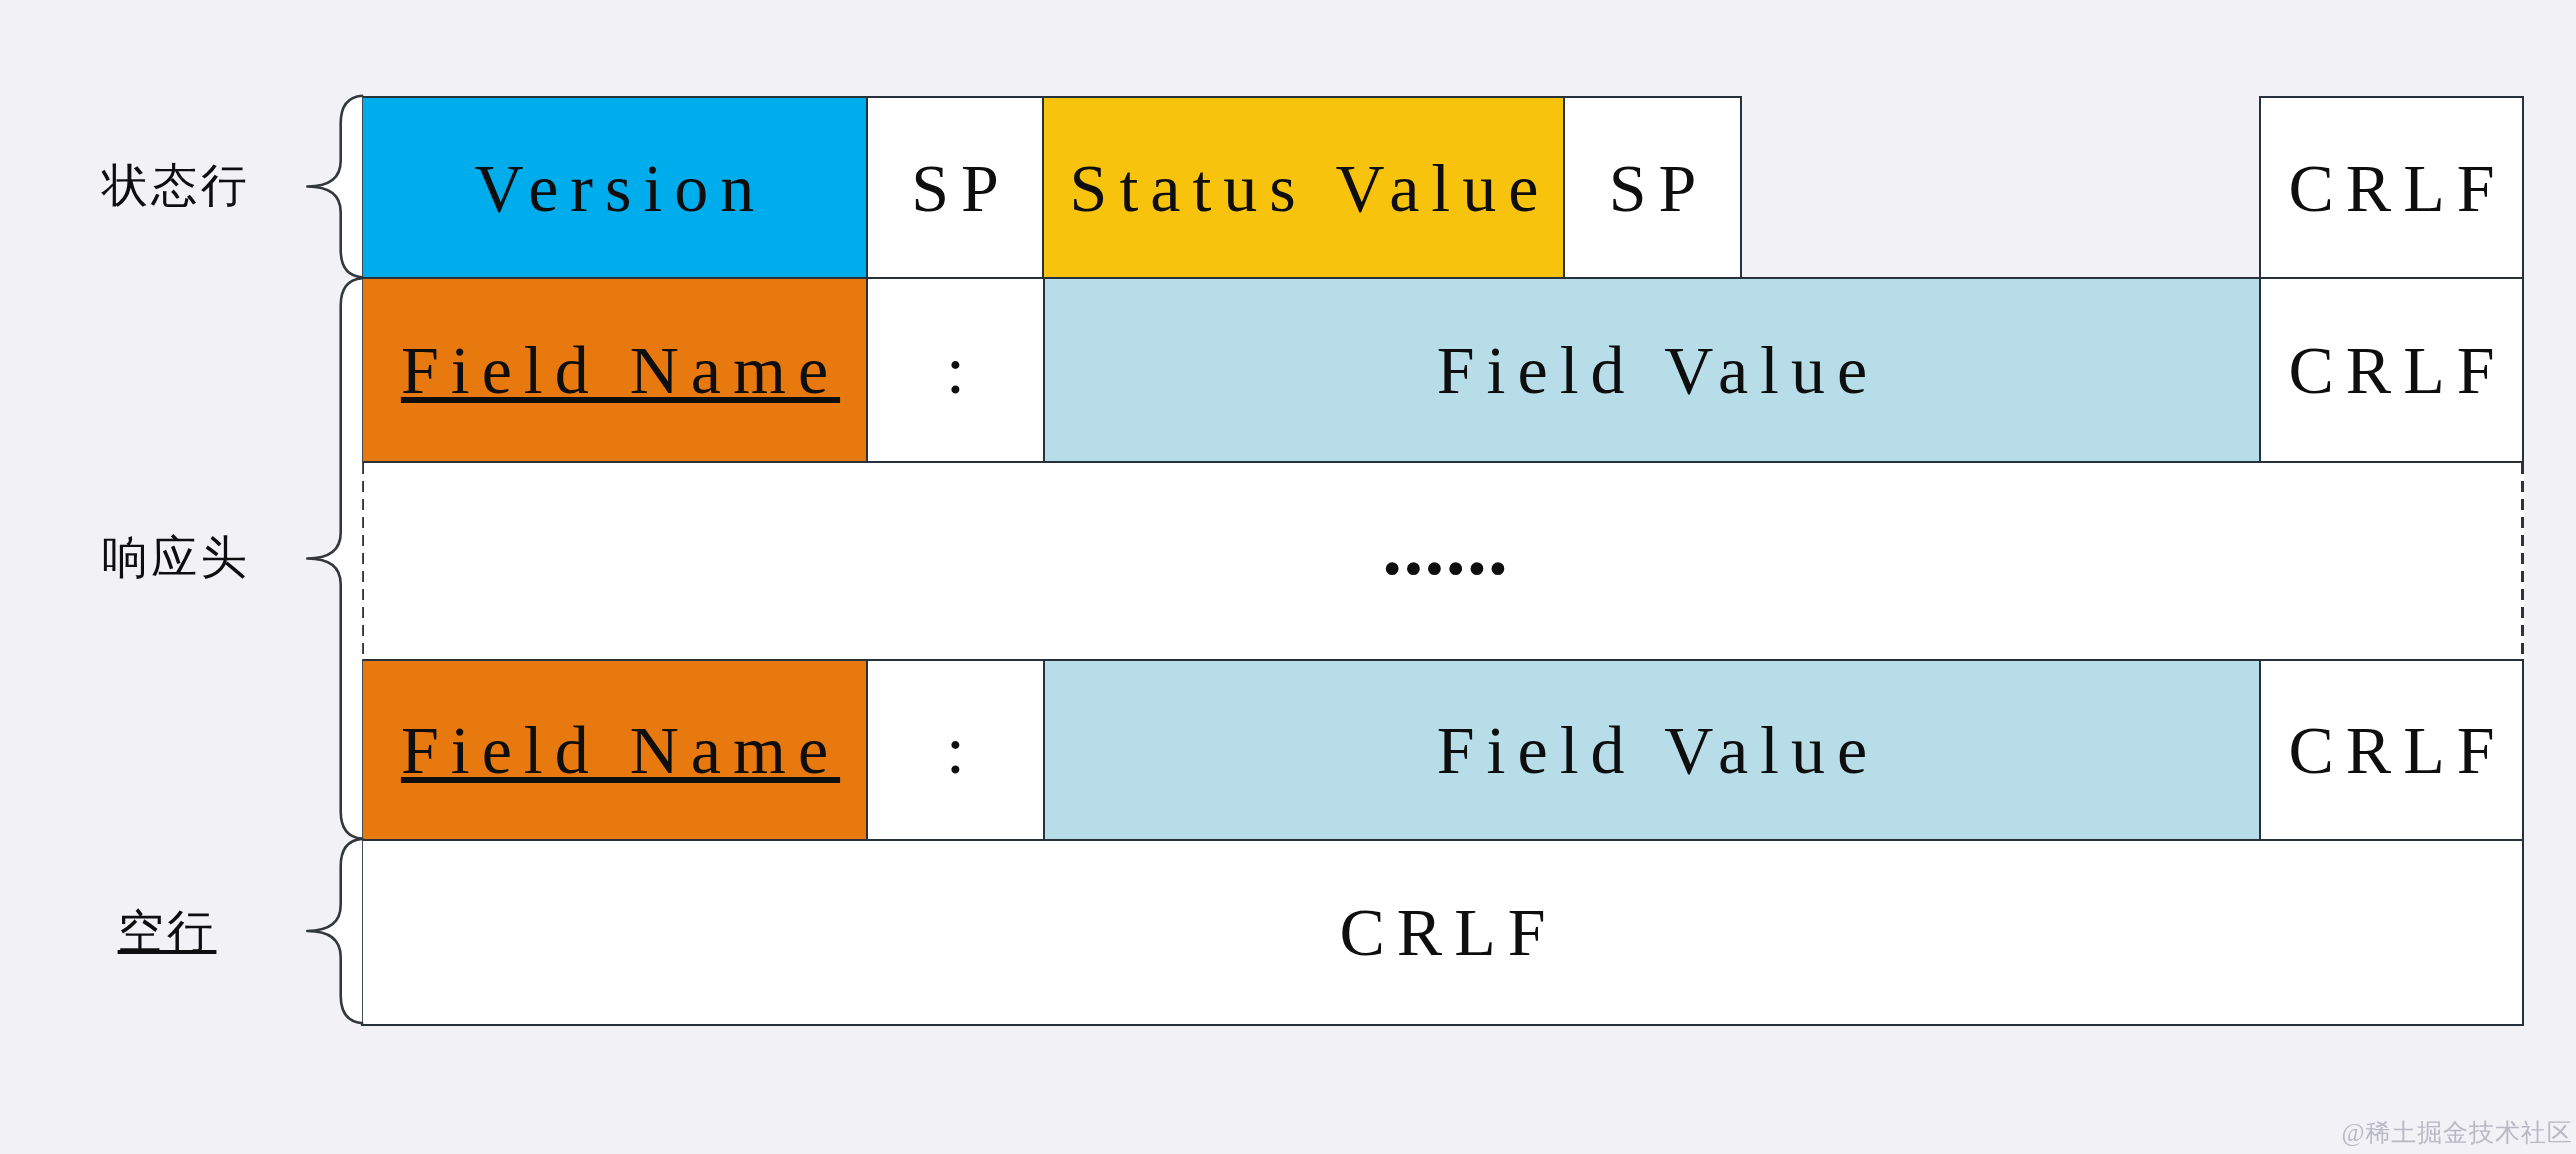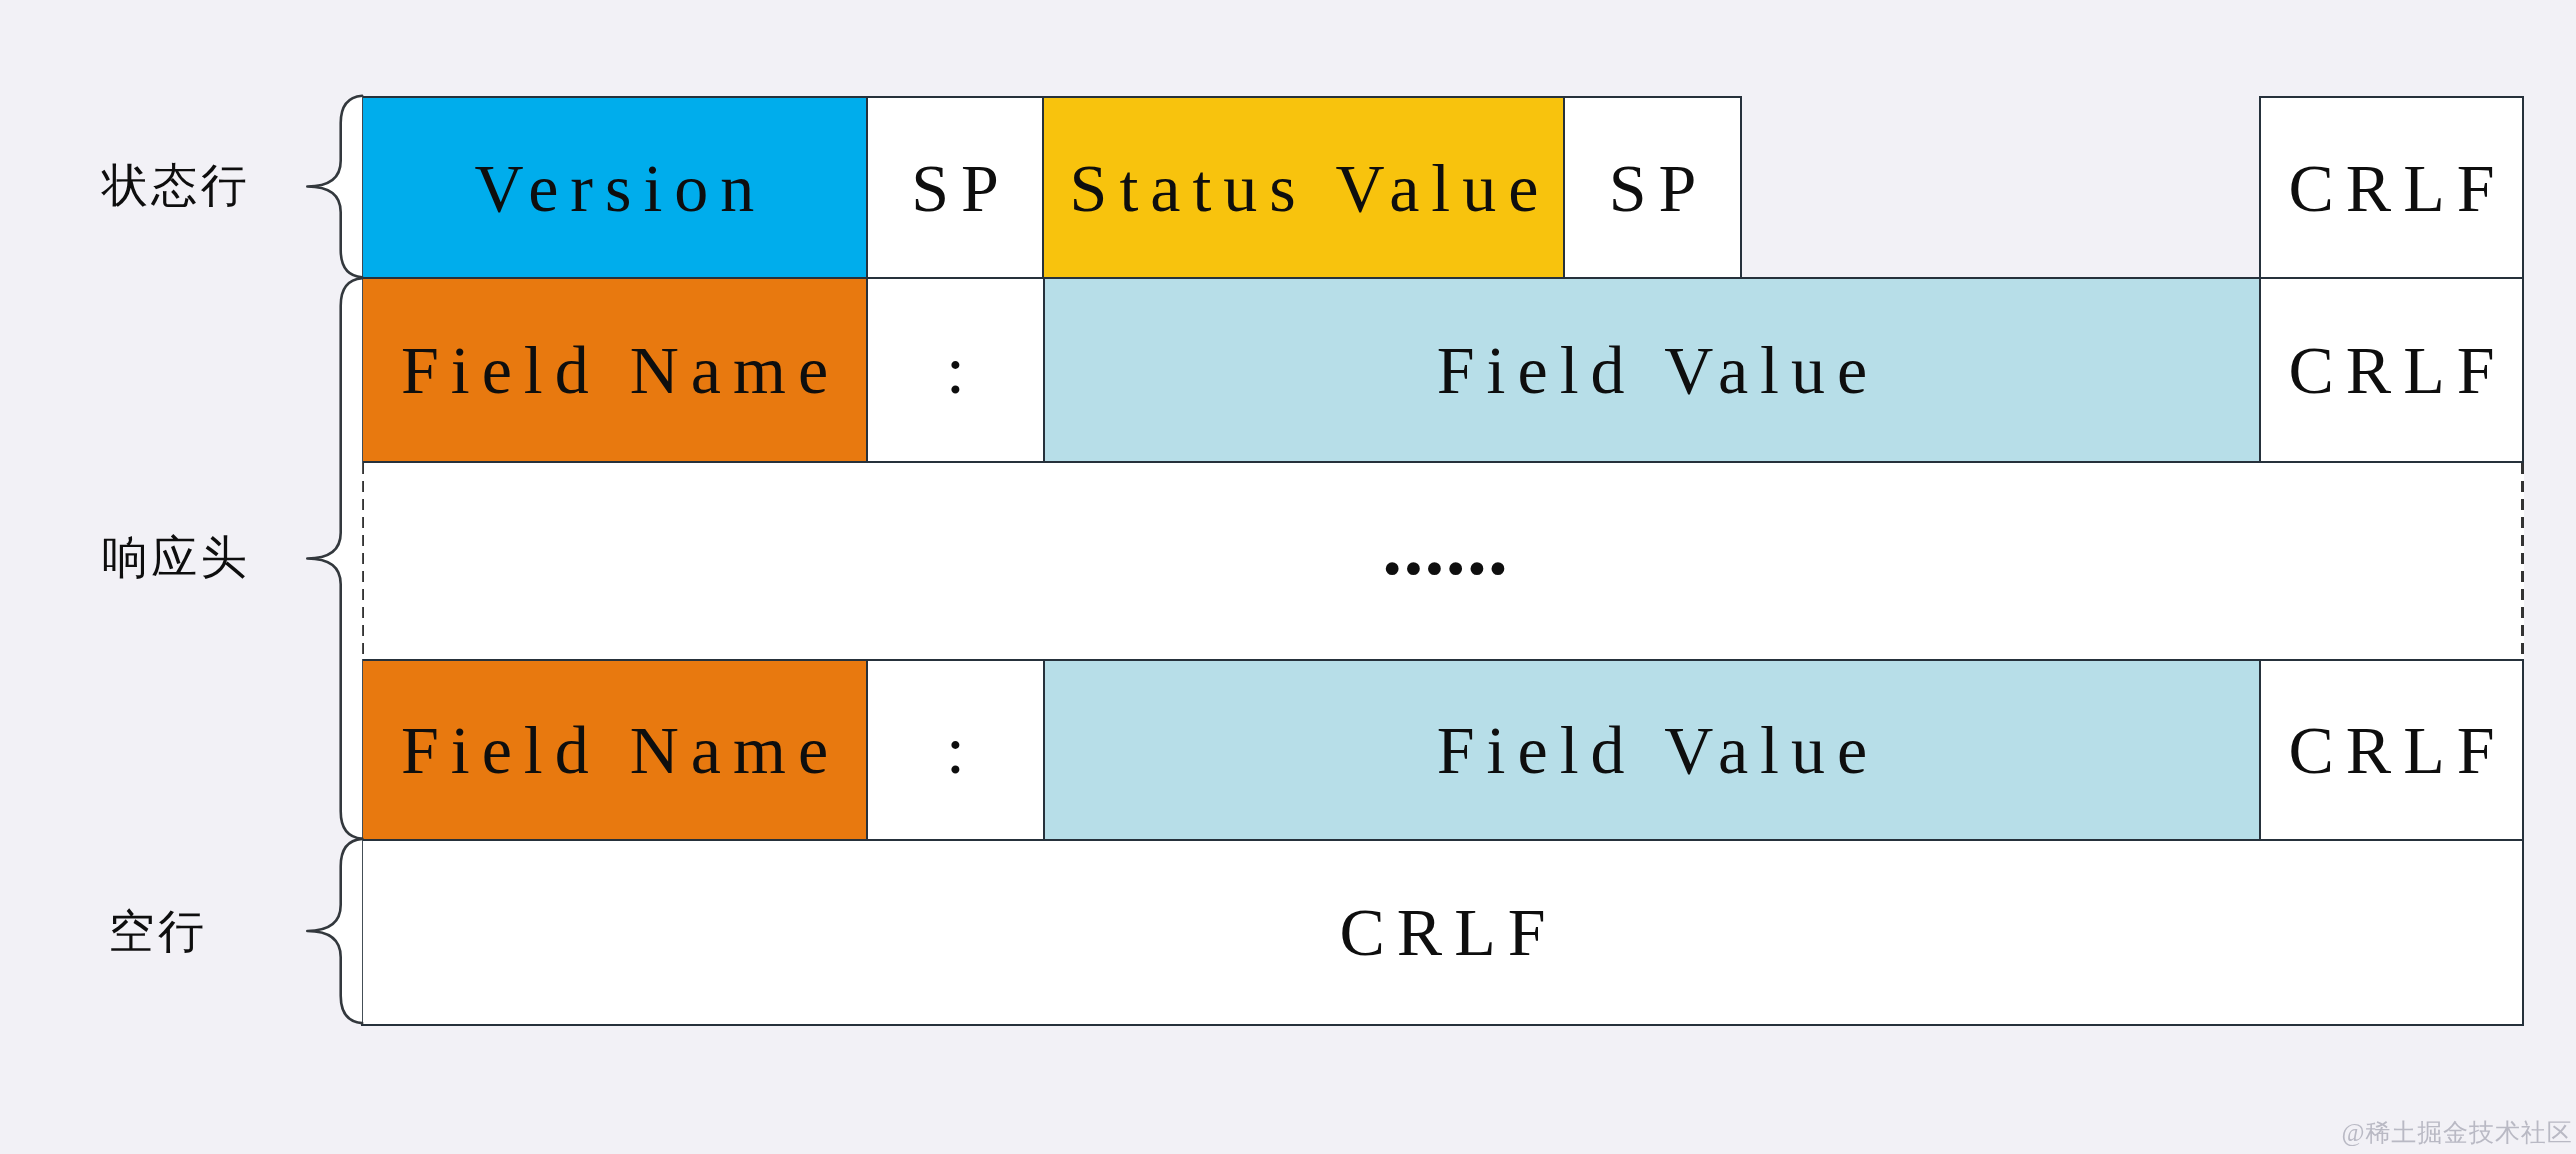--- a/index.html
+++ b/index.html
@@ -25,21 +25,21 @@
     border:2.6px solid var(--border);
     display:flex;align-items:center;justify-content:center;
     font-size:68px;letter-spacing:12px;text-indent:12px;
     color:var(--text);
     background:var(--cell-white);
     white-space:nowrap;
   }
   .bg-blue{background:var(--version-blue);}
   .bg-yellow{background:var(--status-yellow);}
   .bg-green{background:var(--reason-green);}
-  .bg-orange{background:var(--field-orange);}
+  .bg-orange{background:var(--field-orange);text-decoration:underline;}
   .bg-lblue{background:var(--value-lightblue);}
   .bg-white{background:var(--cell-white);}
 
   .dashed-row{
     position:absolute;box-sizing:border-box;
     background:var(--cell-white);
     border-top:2.6px solid var(--border);
     border-bottom:2.6px solid var(--border);
     display:flex;align-items:center;justify-content:center;
   }
@@ -103,18 +103,18 @@
   </svg>
   <svg class="brace" style="left:303px;top:276px;" width="60" height="565" viewBox="0 0 70 658">
     <path d="M69,2 Q44,4 44,34 L44,299 Q44,329 5,329 Q44,329 44,359 L44,624 Q44,654 69,656"></path>
   </svg>
   <svg class="brace" style="left:303px;top:837px;" width="60" height="188" viewBox="0 0 70 219">
     <path d="M69,2 Q44,4 44,34 L44,79 Q44,109.5 5,109.5 Q44,109.5 44,140 L44,185 Q44,215 69,217"></path>
   </svg>
 
   <div class="side-label" style="left:47px;top:143px;">状态行</div>
   <div class="side-label" style="left:47px;top:515px;">响应头</div>
-  <div class="side-label" style="left:29px;top:889px;">空行</div>
+  <div class="side-label" style="left:38px;top:889px;text-decoration:underline;">空行</div>
 
   <div class="watermark">@稀土掘金技术社区</div>
 
 </div>
 
 
 </body></html>

